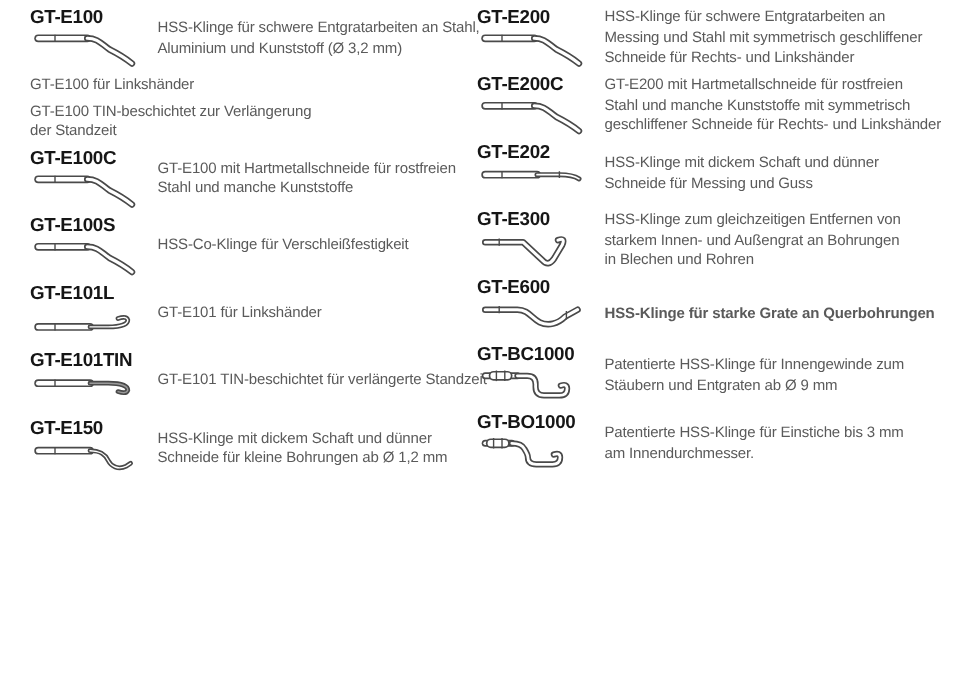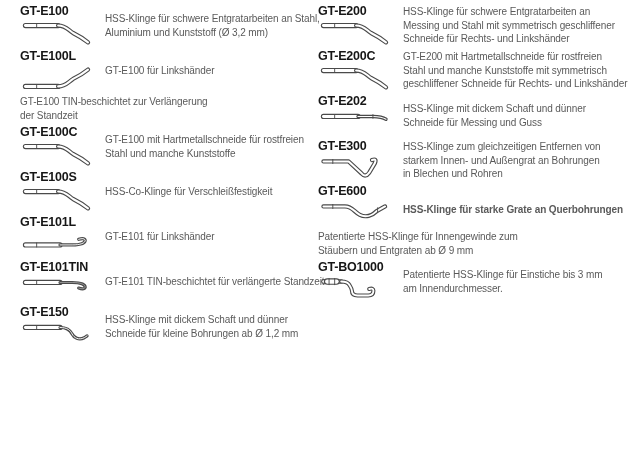--- a/index.html
+++ b/index.html
@@ -41,32 +41,20 @@
               <path d="M40 7 C48 7 50 11 56 15 C62 18 67 21 72 25" fill="none" stroke="#fff" stroke-width="2.2" stroke-linecap="round" stroke-linejoin="round"></path>
               <line x1="17" y1="4.4" x2="17" y2="9.6" stroke="#4a4a4a" stroke-width="1"></line>
             </svg>
           </div>
     </div>
     <div class="desc">HSS-Klinge für schwere Entgratarbeiten an Stahl,
 Aluminium und Kunststoff (Ø 3,2 mm)</div>
   </div>
 
   <div class="item">
-    <div class="head">
-      <div class="code">GT-E100L</div>
-      <div class="art">
-            <svg width="80" height="28" viewBox="0 0 84 30">
-              <path d="M5 24 H40" fill="none" stroke="#4a4a4a" stroke-width="5.6" stroke-linecap="round" stroke-linejoin="round"></path>
-              <path d="M5 24 H40" fill="none" stroke="#fff" stroke-width="3.2" stroke-linecap="round" stroke-linejoin="round"></path>
-              <path d="M40 24 C48 24 50 20 56 16 C62 13 67 10 72 6" fill="none" stroke="#4a4a4a" stroke-width="4.6" stroke-linecap="round" stroke-linejoin="round"></path>
-              <path d="M40 24 C48 24 50 20 56 16 C62 13 67 10 72 6" fill="none" stroke="#fff" stroke-width="2.2" stroke-linecap="round" stroke-linejoin="round"></path>
-              <line x1="17" y1="21.4" x2="17" y2="26.6" stroke="#4a4a4a" stroke-width="1"></line>
-            </svg>
-          </div>
-    </div>
     <div class="desc">GT-E100 für Linkshänder</div>
   </div>
 
   <div class="item">
     <div class="desc">GT-E100 TIN-beschichtet zur Verlängerung
 der Standzeit</div>
   </div>
 
   <div class="item">
     <div class="head">
@@ -232,20 +220,35 @@
               <path d="M5 8 H28 C36 8 38 14 44 17 C50 20 57 18 62 13 L71 8" fill="none" stroke="#fff" stroke-width="2.2" stroke-linecap="round" stroke-linejoin="round"></path>
               <line x1="15" y1="5.4" x2="15" y2="10.6" stroke="#4a4a4a" stroke-width="1"></line>
               <line x1="63" y1="9" x2="63" y2="15" stroke="#4a4a4a" stroke-width="1"></line>
             </svg>
           </div>
     </div>
     <div class="desc" style="padding-top: 9px; font-weight: bold;">HSS-Klinge für starke Grate an Querbohrungen</div>
   </div>
 
   <div class="item">
+    <div class="head">
+      <div class="code">GT-BC1000</div>
+      <div class="art">
+            <svg width="80" height="28" viewBox="0 0 84 30">
+              <path d="M5 7 H28" fill="none" stroke="#4a4a4a" stroke-width="5" stroke-linecap="round" stroke-linejoin="round"></path>
+              <path d="M5 7 H28" fill="none" stroke="#fff" stroke-width="2.6" stroke-linecap="round" stroke-linejoin="round"></path>
+              <path d="M11 7 H21" fill="none" stroke="#4a4a4a" stroke-width="7" stroke-linecap="round" stroke-linejoin="round"></path>
+              <path d="M11 7 H21" fill="none" stroke="#fff" stroke-width="4.6" stroke-linecap="round" stroke-linejoin="round"></path>
+              <line x1="13" y1="3.2" x2="13" y2="10.8" stroke="#4a4a4a" stroke-width="1"></line>
+              <line x1="19" y1="3.2" x2="19" y2="10.8" stroke="#4a4a4a" stroke-width="1"></line>
+              <path d="M28 7 H35 Q41 7 41 13 V15 Q41 21 47 21 H58 Q63.5 21 63.5 16 Q63.5 12.5 59 14" fill="none" stroke="#4a4a4a" stroke-width="4.4" stroke-linecap="round" stroke-linejoin="round"></path>
+              <path d="M28 7 H35 Q41 7 41 13 V15 Q41 21 47 21 H58 Q63.5 21 63.5 16 Q63.5 12.5 59 14" fill="none" stroke="#fff" stroke-width="2.0" stroke-linecap="round" stroke-linejoin="round"></path>
+            </svg>
+          </div>
+    </div>
     <div class="desc">Patentierte HSS-Klinge für Innengewinde zum
 Stäubern und Entgraten ab Ø 9 mm</div>
   </div>
 
   <div class="item">
     <div class="head">
       <div class="code">GT-BO1000</div>
       <div class="art">
             <svg width="80" height="28" viewBox="0 0 84 30">
               <path d="M5 7 H24" fill="none" stroke="#4a4a4a" stroke-width="5" stroke-linecap="round" stroke-linejoin="round"></path>

